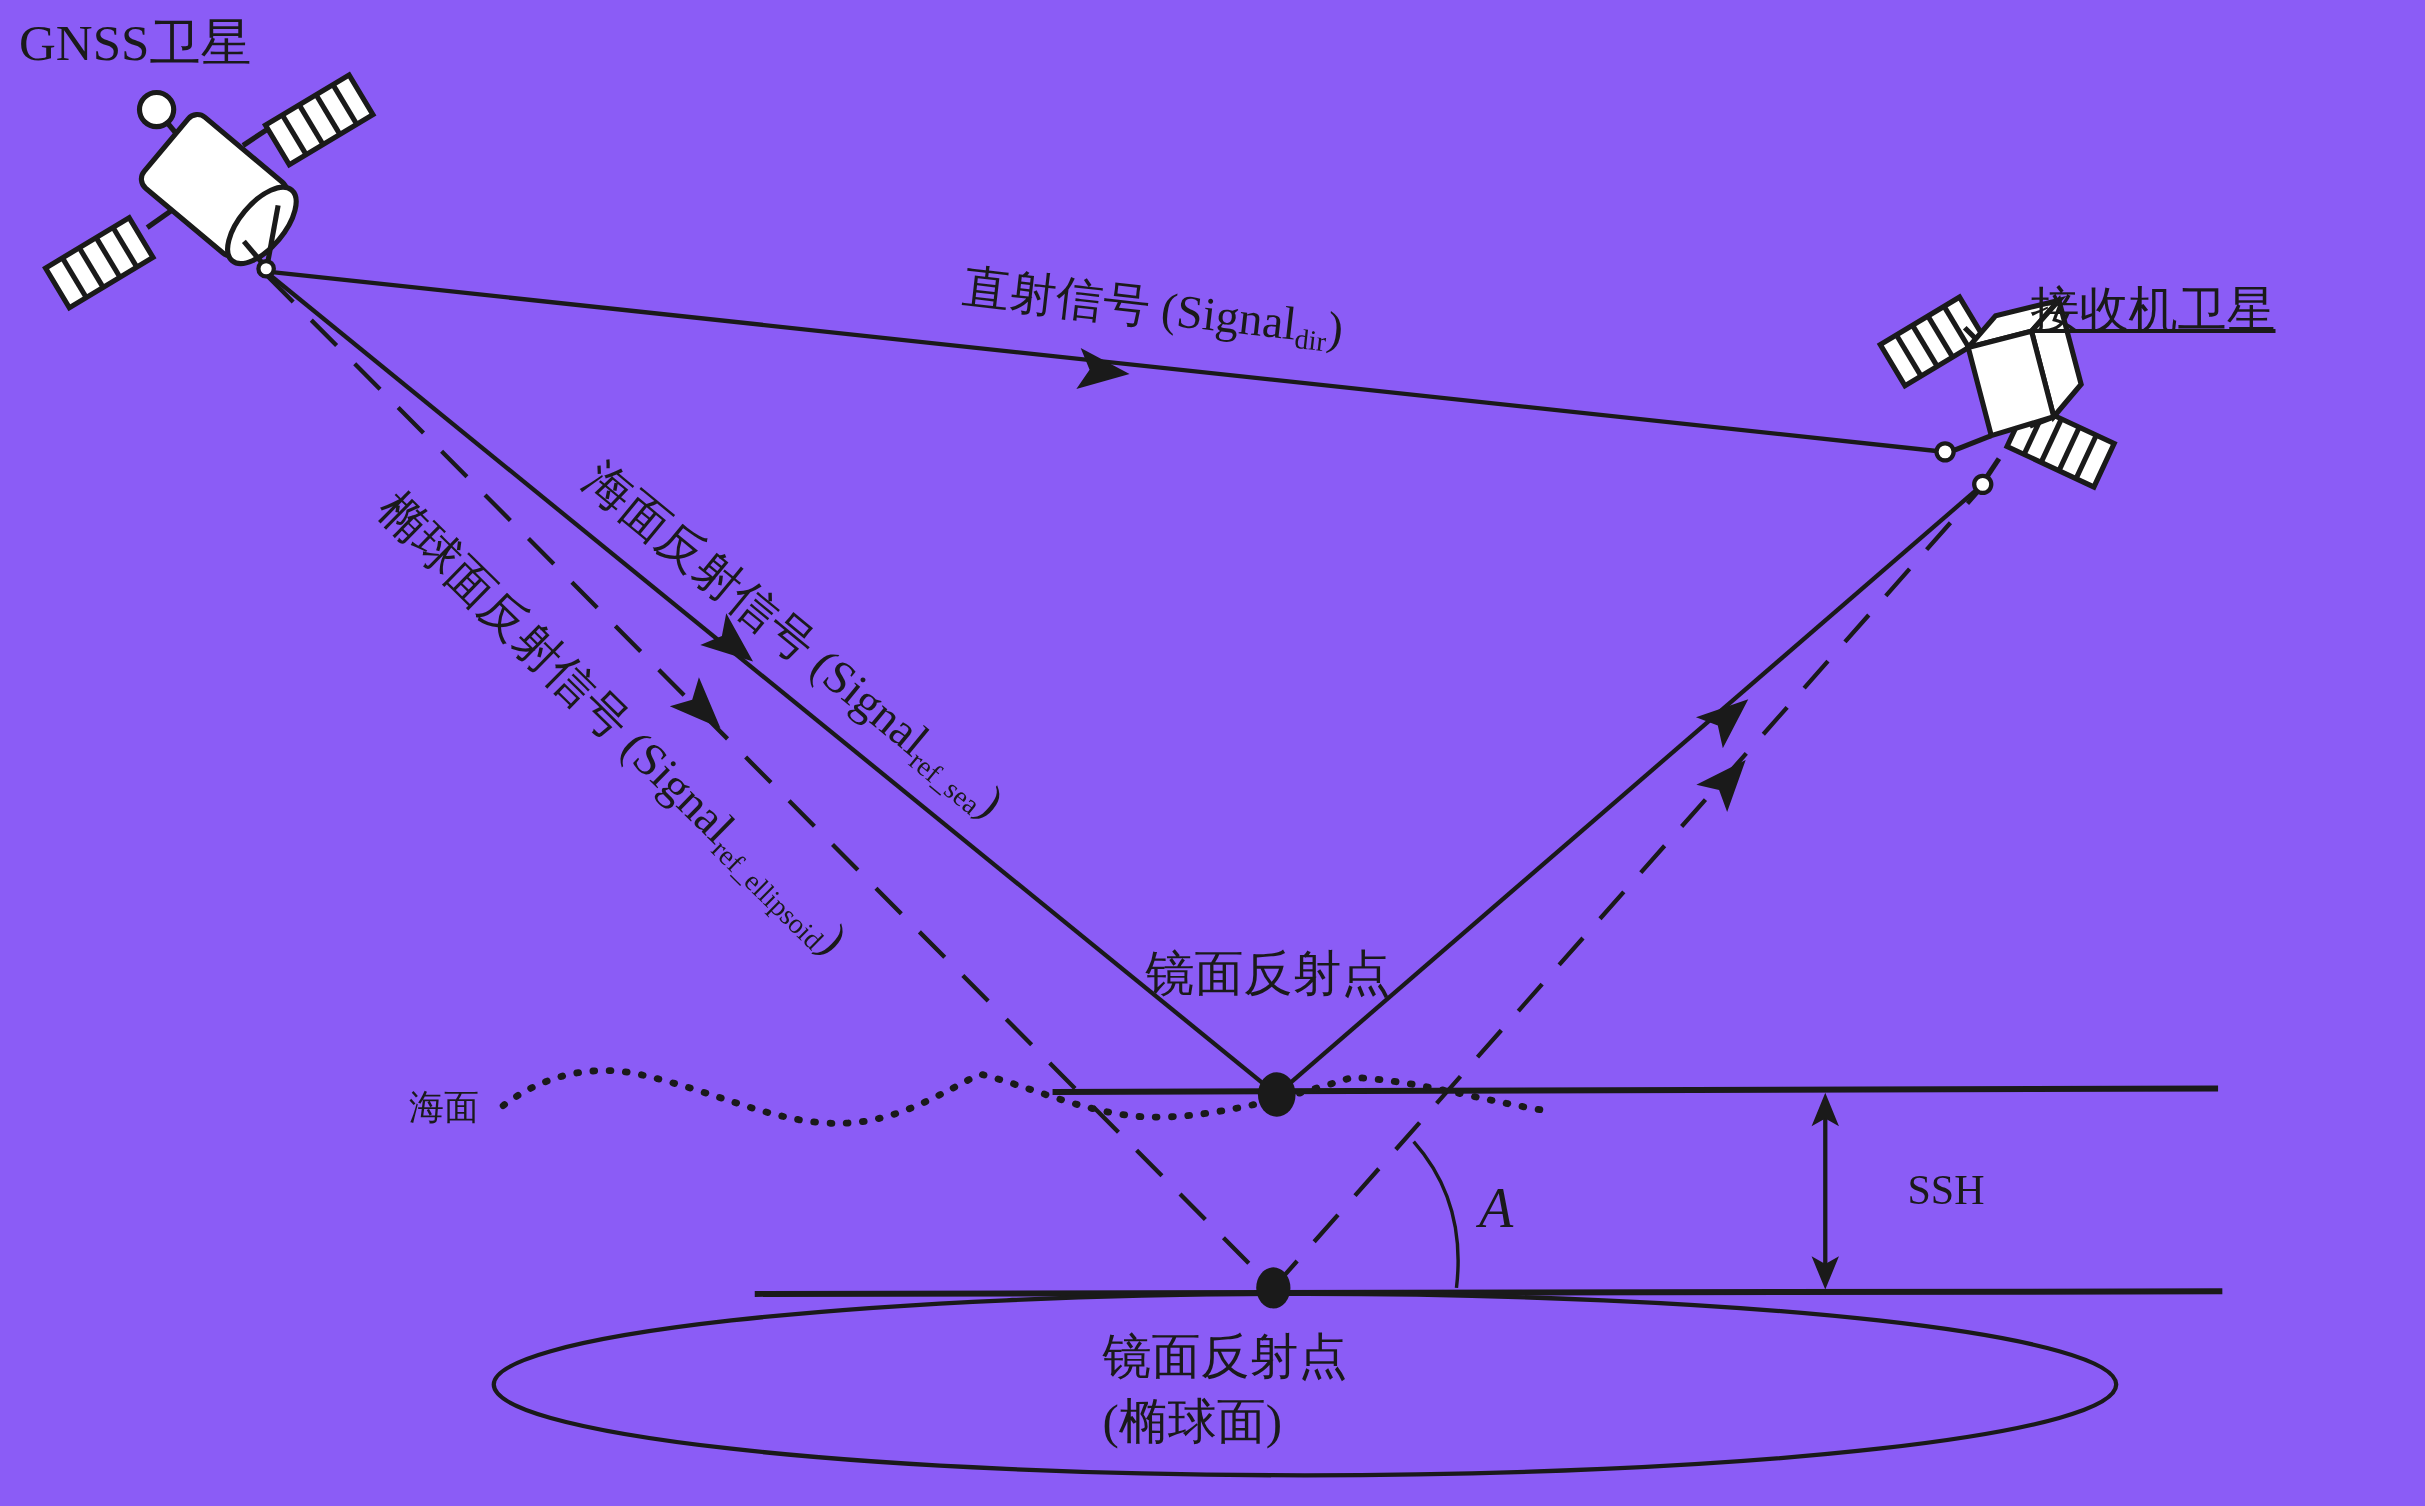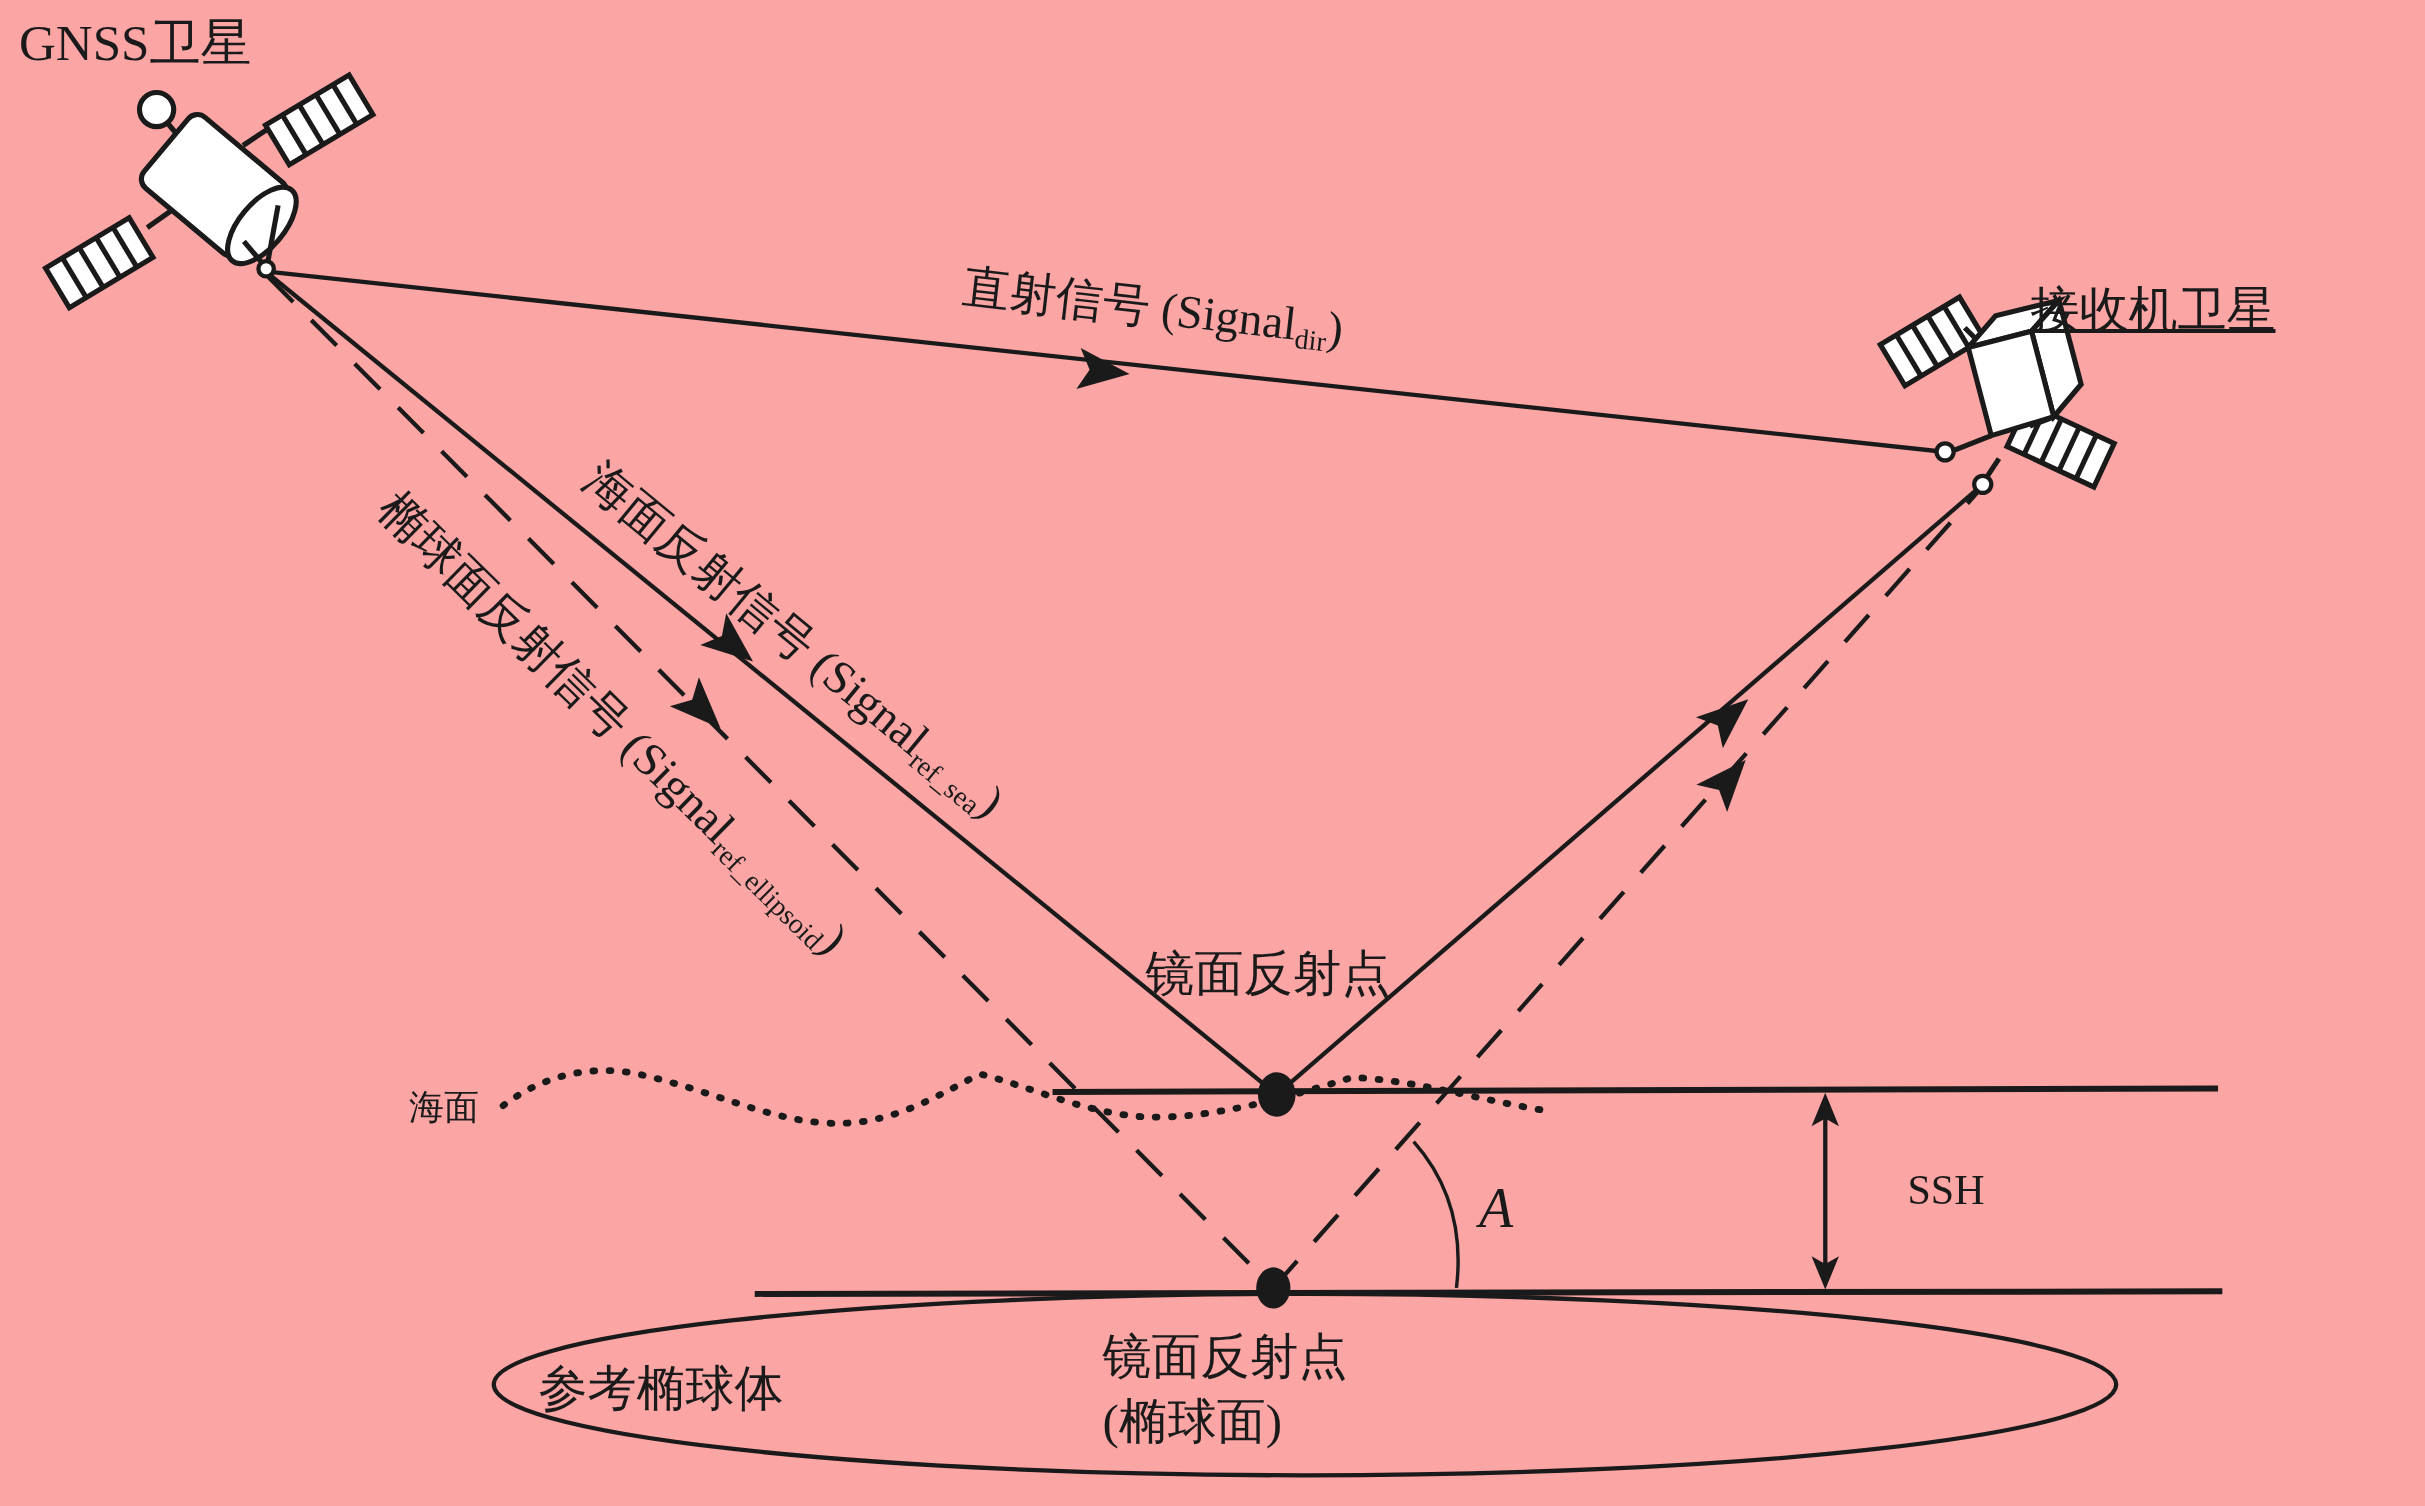--- a/index.html
+++ b/index.html
@@ -1,19 +1,19 @@
 <!DOCTYPE html>
 <html style="font-size:13.7px"><head>
 <meta charset="utf-8">
 <style>
   html,body{margin:0;padding:0;background:#ffffff;}
   #stage{
     position:relative;
     width:2426px;height:1507px;
-    background:#fca5a5;
+    background:#8b5cf6;
     overflow:hidden;
     font-family:"Liberation Serif","DejaVu Serif",serif;
     color:#1a1a1a;
   }
   #lineart{position:absolute;left:0;top:0;}
   .label{
     position:absolute;
     white-space:nowrap;
     color:#1a1a1a;
     transform:translate(-50%,-50%);
@@ -167,20 +167,19 @@
 
   <div class="label c2" style="left:1268px;top:974px;font-size:49px;">
     <div>镜面反射点</div>
   </div>
 
   <div class="label c2" style="left:1225px;top:1390px;font-size:49px;">
     <div>镜面反射点</div>
     <div>(椭球面)</div>
   </div>
 
-  <div class="label" style="left:661px;top:1389px;font-size:49px;">参考椭球体</div>
 
   <div class="label" style="left:1946px;top:1190px;font-size:42px;">SSH</div>
 
   <div class="label it" style="left:1496px;top:1208px;font-size:56px;">A</div>
 
 </div>
 
 
 </body></html>

